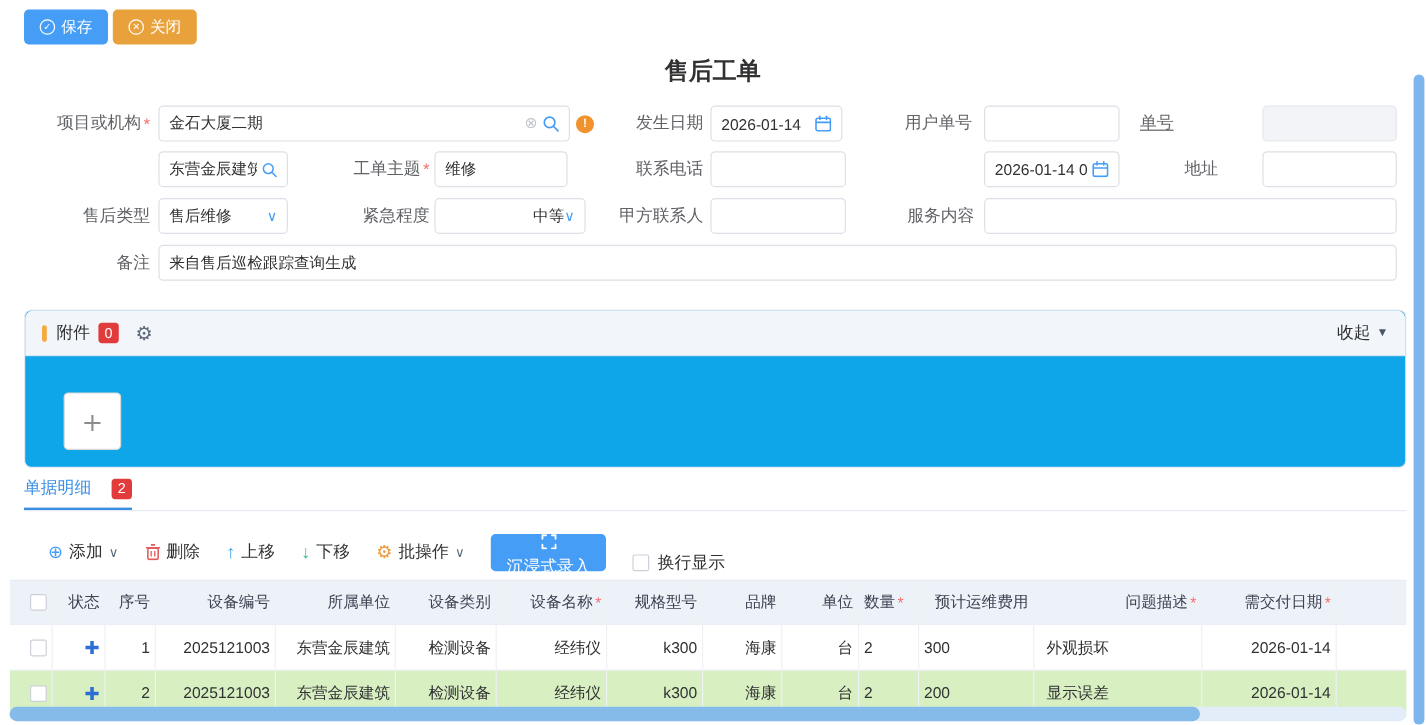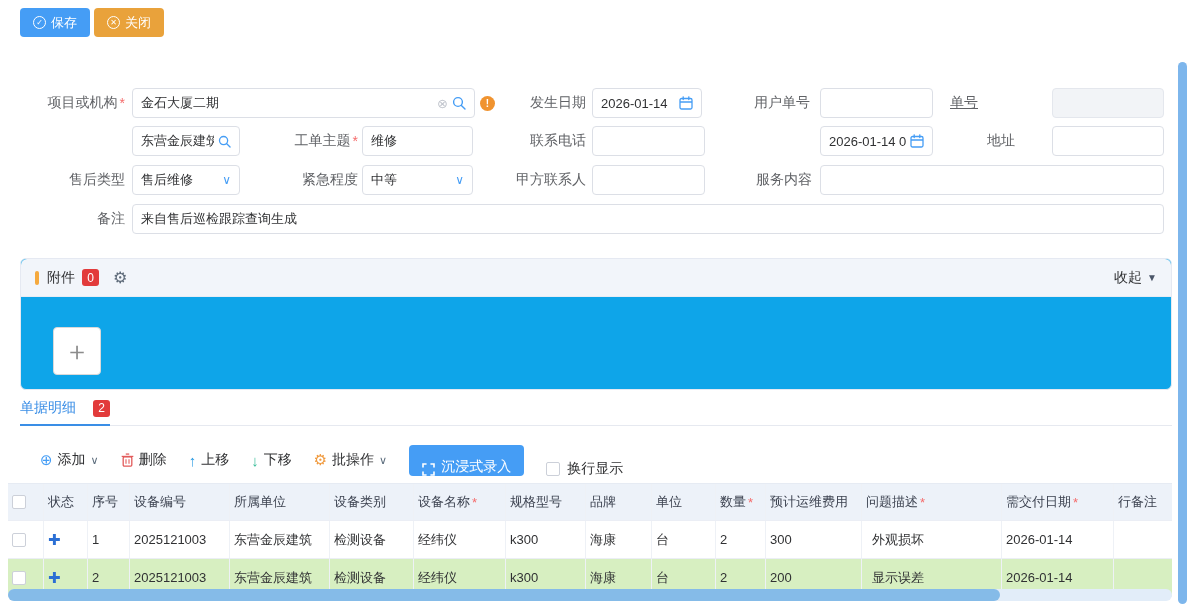--- a/index.html
+++ b/index.html
@@ -56,31 +56,31 @@
          font-size:14px; color:#3a8ee6; cursor:pointer; }
 
   
   .dtoolbar { position:absolute; top:444px; left:40px; height:32px; display:flex; align-items:center; gap:22px; font-size:14px; color:#303133; }
   .titem { display:inline-flex; align-items:center; gap:5px; cursor:pointer; }
   .ic-blue { color:#459df5; font-size:15px; }
   .ic-up { color:#2f9de3; font-size:15px; font-weight:bold; }
   .ic-down { color:#3bbd9a; font-size:15px; font-weight:bold; }
   .ic-gear-o { color:#f09a3e; font-size:15px; }
   .tchev { font-size:11px; color:#5a6b7b; }
-  .btn-immersive { display:inline-flex; align-items:flex-end; gap:6px; height:31px; padding:0 13px;
-                   background:#459df5; color:#fff; border:none; border-radius:4px; font-size:14px; cursor:pointer; }
+  .btn-immersive { display:inline-flex; align-items:center; gap:6px; height:31px; padding:0 13px;
+                   background:#459df5; color:#fff; border:none; border-radius:4px; font-size:14px; cursor:pointer;flex-direction:column; }
   .cb { width:14px; height:14px; border:1px solid #ccd0d9; border-radius:2px; background:#fff; display:inline-block; cursor:pointer; }
   .cb-wrap { display:inline-flex; align-items:center; gap:7px; color:#303133;margin-top:18px; }
 
   
   .grid { position:absolute; top:483px; left:8px; width:1164px; overflow:hidden; font-size:13px; color:#303133; }
   .trow { display:flex; width:1216px; height:38px; border-bottom:1px solid #ebeef5; background:#fff; }
   .trow.head { background:#edf2f9; border-top:1px solid #e6ebf3; }
   .trow.hl { background:#d7efc1; }
-  .tc { flex:0 0 auto; display:flex; align-items:center; justify-content:flex-start; border-right:1px solid #eef1f6;
+  .tc { flex:0 0 auto; display:flex; align-items:center; justify-content:flex-end; border-right:1px solid #eef1f6;
         overflow:hidden; white-space:nowrap; padding:0 4px; }
   .head .tc { color:#3c4250; }
   .tc.right { justify-content:space-between; padding-right:14px; }
   .tc.left { justify-content:flex-start; padding-left:10px; }
   .c1{width:36px;} .c2{width:44px;} .c3{width:42px;} .c4{width:100px;} .c5{width:100px;}
   .c6{width:84px;} .c7{width:92px;} .c8{width:80px;} .c9{width:66px;} .c10{width:64px;}
   .c11{width:50px;} .c12{width:96px;} .c13{width:140px;} .c14{width:112px;} .c15{width:110px;}
   .plus-status { color:#2b6fd4; font-weight:bold; font-size:15px; cursor:pointer; }
 
   
@@ -97,20 +97,21 @@
 
   <button class="btn btn-save">
     <span class="ring">✓</span>
     <span>保存</span>
   </button>
   <button class="btn btn-close">
     <span class="ring">✕</span>
     <span>关闭</span>
   </button>
 
+  <div class="page-title">售后工单</div>
 
   <div class="form">
 
     <div class="lbl" style="left:20px; top:0; width:105px;">
       <span>项目或机构</span>
         <span class="req">*</span>
     </div>
     <div class="fld" style="left:132px; top:0; width:343px;">
       <span class="val">金石大厦二期</span>
       <span class="icon-btn clear-g">⊗</span>
@@ -200,21 +201,21 @@
       <span>售后类型</span>
     </div>
     <div class="fld" style="left:132px; top:77px; width:108px;">
       <span class="val">售后维修</span>
       <span class="chev">∨</span>
     </div>
 
     <div class="lbl" style="left:270px; top:77px; width:88px;">
       <span>紧急程度</span>
     </div>
-    <div class="fld" style="left:362px; top:77px; width:111px;">
+    <div class="fld" style="left:362px; top:77px; width:126px;text-align:right;">
       <span class="val">中等</span>
       <span class="chev">∨</span>
     </div>
 
     <div class="lbl" style="left:500px; top:77px; width:86px;">
       <span>甲方联系人</span>
     </div>
     <div class="fld" style="left:592px; top:77px; width:113px;">
       <span class="val"></span>
     </div>

